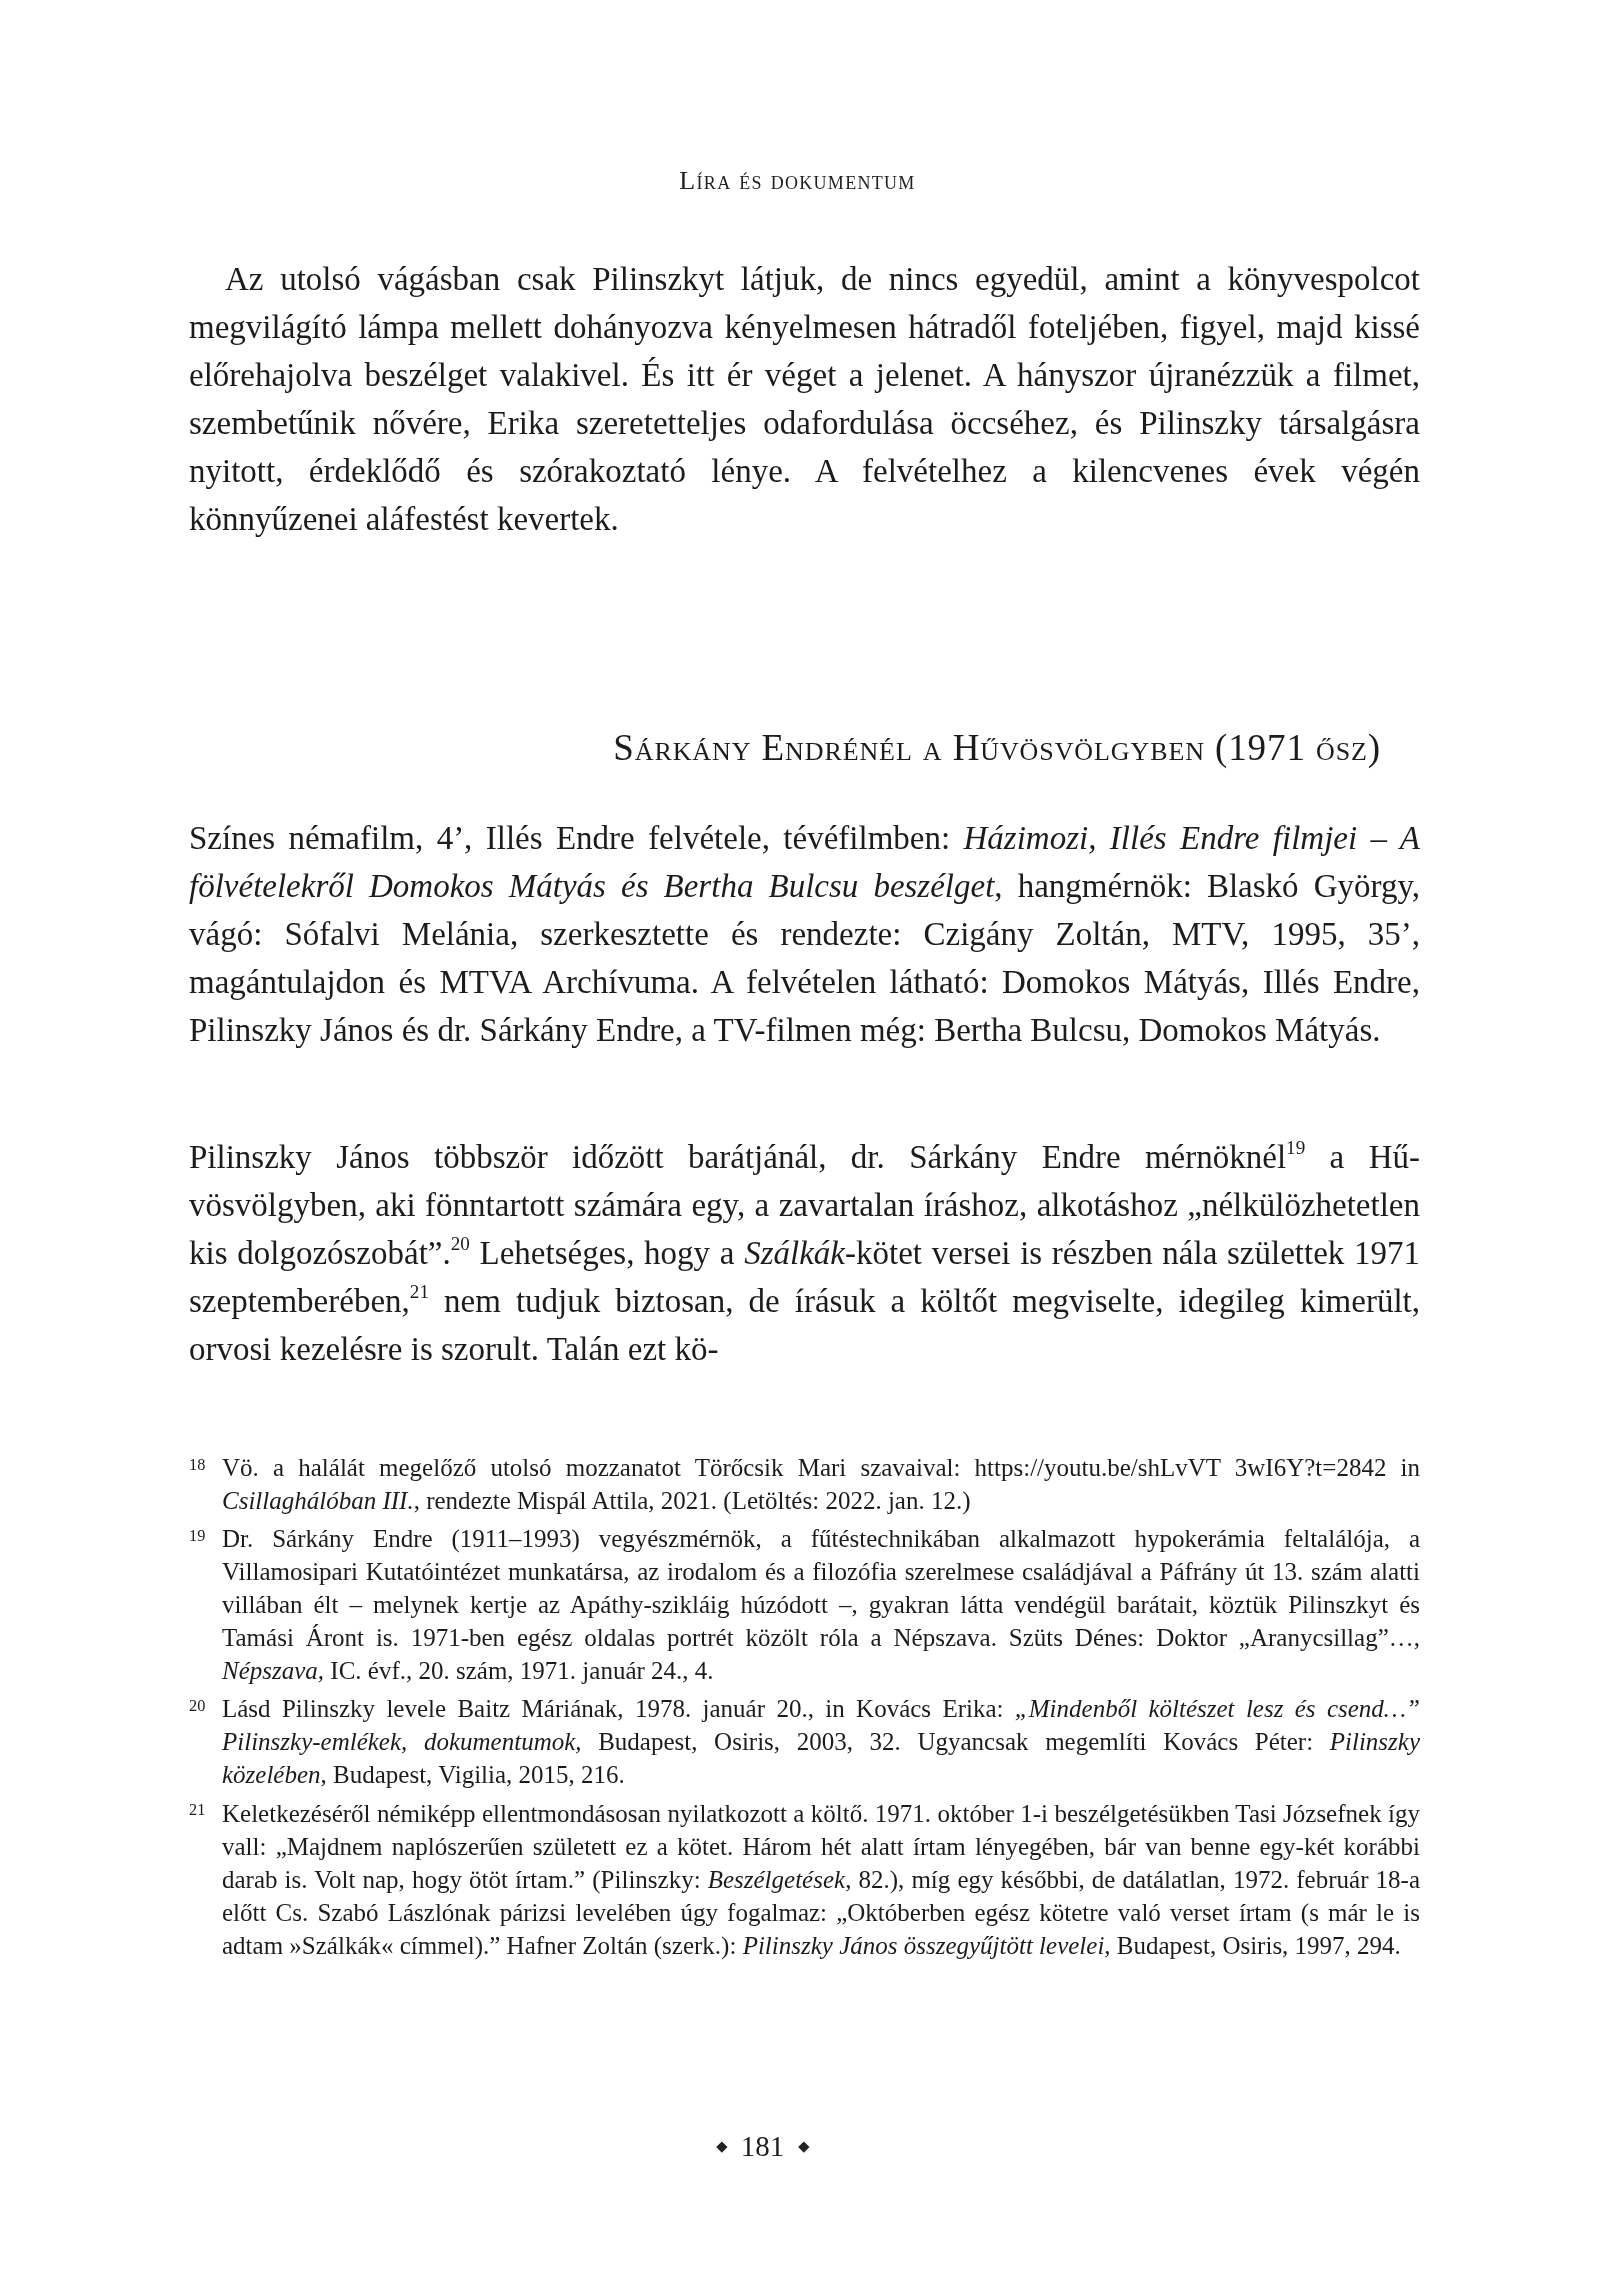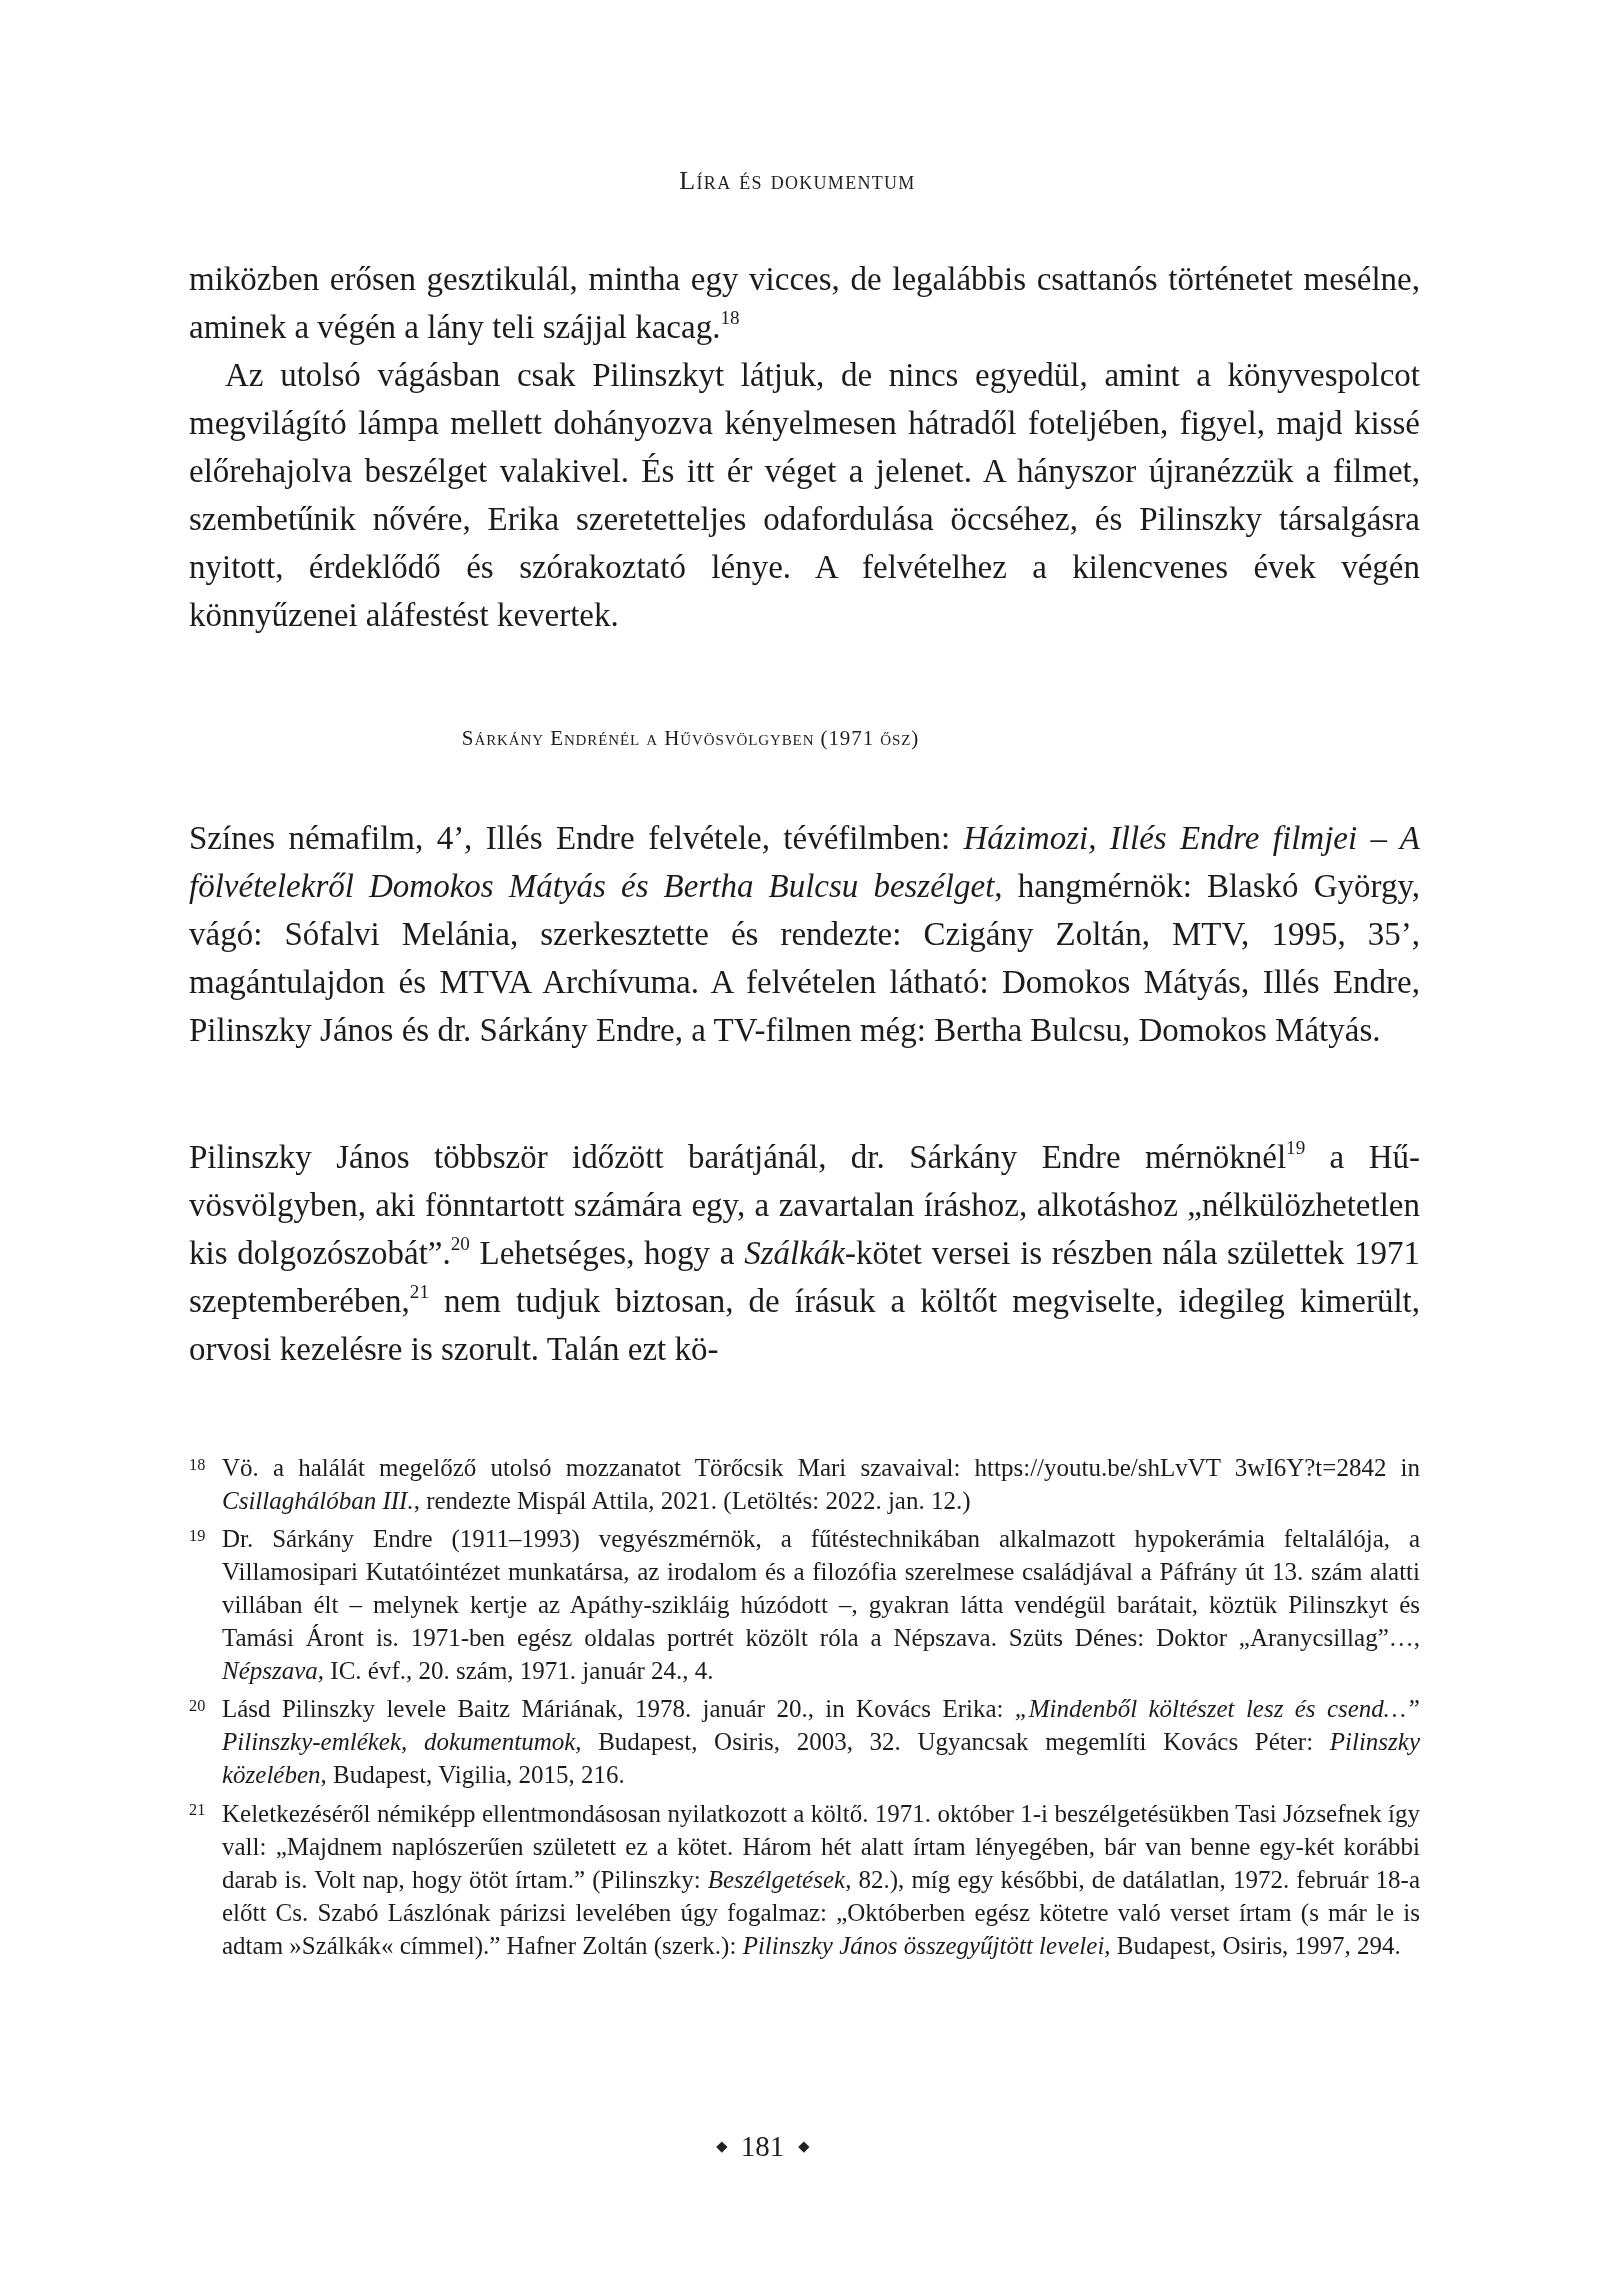--- a/index.html
+++ b/index.html
@@ -5,40 +5,39 @@
   html, body { margin: 0; padding: 0; background: #ffffff; }
   body { width: 1605px; height: 2295px; position: relative; overflow: hidden;
          font-family: "Liberation Serif", "DejaVu Serif", serif; color: #1c1c1c; }
   .running-head { position: absolute; top: 166px; left: 0; width: 1595px; text-align: center;
                   font-size: 26px; font-variant: small-caps; letter-spacing: 1.3px; color: #222; }
   .body-block { position: absolute; left: 189px; width: 1231px; font-size: 33px; line-height: 48px;
                 text-align: justify; hyphens: manual; }
   .body-block p { margin: 0; }
   .indent { text-indent: 36px; }
   #para-a { top: 255px; }
-  .section-title { position: absolute; top: 726px; left: 0; width: 1381px; text-align: center;
-                   font-size: 21px; font-variant: small-caps; letter-spacing: 0.9px; }
+  .section-title { position: absolute; top: 726px; left: 0; width: 1381px; text-align: right;
+                   font-size: 37px; font-variant: small-caps; letter-spacing: 0.9px; }
   #para-b { top: 814px; }
   #para-c { top: 1133px; }
   sup { font-size: 0.58em; line-height: 0; vertical-align: 0.75em; }
   .footnotes { position: absolute; top: 1451px; left: 189px; width: 1231px; font-size: 25px; line-height: 33px; }
   .fn { position: relative; padding-left: 33px; text-align: justify; margin: 0 0 5.2px 0; }
   .fn-num { position: absolute; left: 0; top: -3.4px; font-size: 16.3px; }
   .page-number { position: absolute; top: 2130px; left: 0; width: 1525px; text-align: center; font-size: 29px; }
   .diamond { display: inline-block; width: 7.7px; height: 7.7px; background: #222; transform: rotate(45deg);
              vertical-align: middle; margin: 0 15.5px; position: relative; top: -2.6px; }
   em { font-style: italic; }
 </style>
 </head>
 <body>
 
 <div class="running-head">Líra és dokumentum</div>
 
 <div class="body-block" id="para-a">
-  <p><span>miközben erősen gesztikulál, mintha egy vicces, de legalábbis csattanós történetet mesélne, aminek a végén a lány teli szájjal kacag.</span><sup>18</sup></p>
   <p class="indent">Az utolsó vágásban csak Pilinszkyt látjuk, de nincs egyedül, amint a könyves­polcot megvilágító lámpa mellett dohányozva kényelmesen hátradől foteljében, figyel, majd kissé előrehajolva beszélget valakivel. És itt ér véget a jelenet. A hányszor újranézzük a filmet, szembetűnik nővére, Erika szeretetteljes odafordulása öccséhez, és Pilinszky társalgásra nyitott, érdeklődő és szórakoztató lénye. A felvételhez a kilencvenes évek végén könnyűzenei aláfestést kevertek.</p>
 </div>
 
 <div class="section-title">Sárkány Endrénél a Hűvösvölgyben (1971 ősz)</div>
 
 <div class="body-block" id="para-b">
   <p><span>Színes némafilm, 4’, Illés Endre felvétele, tévéfilmben: </span><em>Házimozi, Illés Endre film­jei – A fölvételekről Domokos Mátyás és Bertha Bulcsu beszélget</em><span>, hangmérnök: Blaskó György, vágó: Sófalvi Melánia, szerkesztette és rendezte: Czigány Zoltán, MTV, 1995, 35’, magántulajdon és MTVA Archívuma. A felvételen látható: Domo­kos Mátyás, Illés Endre, Pilinszky János és dr. Sárkány Endre, a TV-filmen még: Bertha Bulcsu, Domokos Mátyás.</span></p>
 </div>
 
 <div class="body-block" id="para-c">

